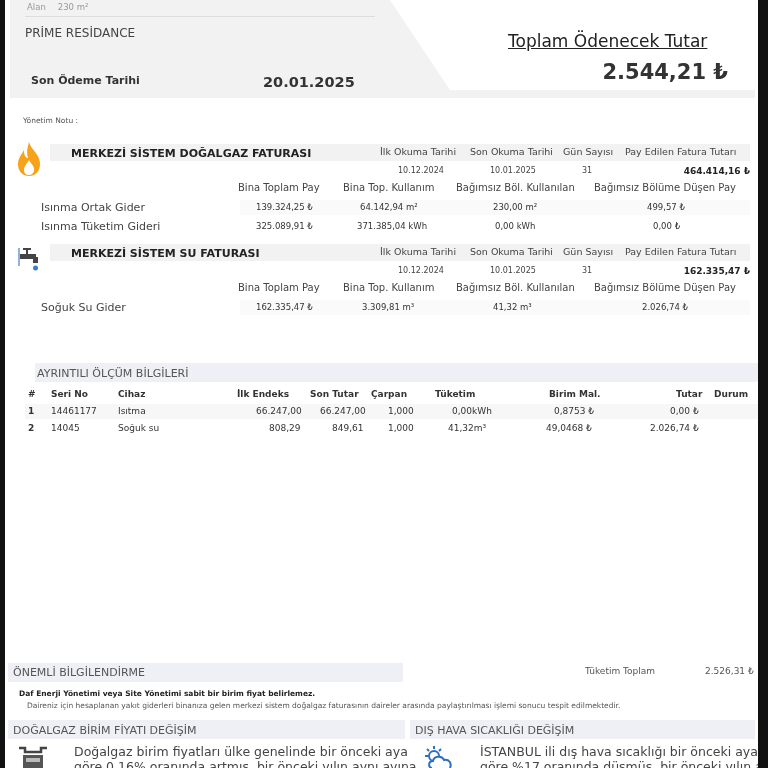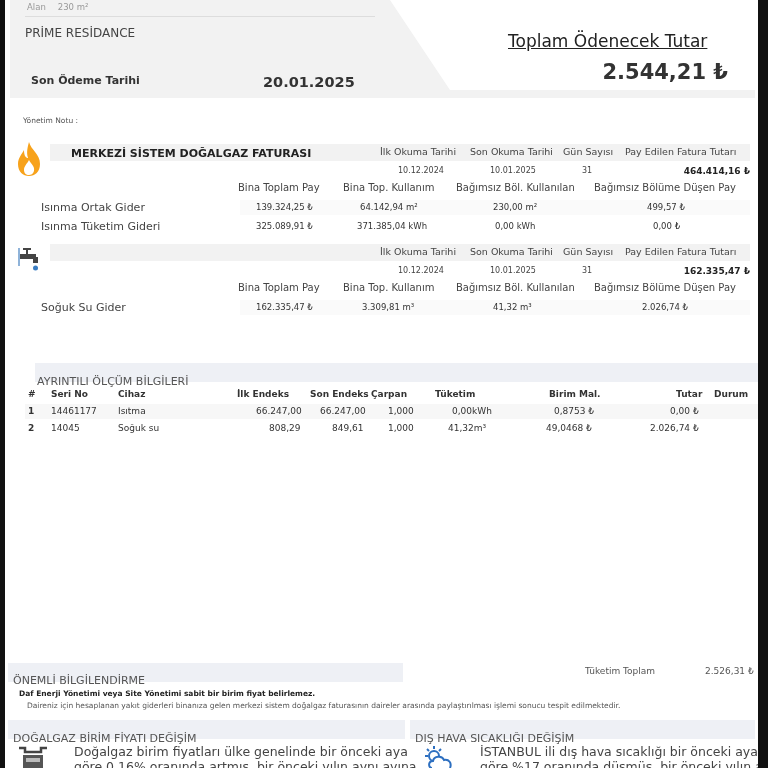--- a/index.html
+++ b/index.html
@@ -25,21 +25,21 @@
   .hcol { position:absolute; font-size:9.5px; color:#444; white-space:nowrap; }
   .vcol { position:absolute; font-size:8px; color:#444; white-space:nowrap; }
   .vbold { font-weight:bold; color:#222; font-size:9px; }
   .sub-h { position:absolute; font-size:10px; color:#444; white-space:nowrap; }
   .row-lbl { position:absolute; left:36px; font-size:11px; color:#444; }
   .cell { position:absolute; font-size:8.5px; color:#333; white-space:nowrap; }
   .rowbg { position:absolute; left:235px; width:510px; height:15px; background:#fafafa; }
 
   
   .sec-bar { position:absolute; height:19px; background:#eef0f5; }
-  .sec-title { position:absolute; font-size:11px; color:#555;margin-top:8px; }
+  .sec-title { position:absolute; font-size:11px; color:#555; }
   .th { position:absolute; font-size:9px; font-weight:bold; color:#333; white-space:nowrap; }
   .td { position:absolute; font-size:9px; color:#333; white-space:nowrap; }
   .mrow { position:absolute; left:20px; width:735px; height:15px; background:#f7f7f7; }
 
   .info-bold { position:absolute; left:14px; top:689px; font-size:7.5px; font-weight:bold; color:#222; }
   .info-txt { position:absolute; left:22px; top:701px; font-size:7.5px; color:#555; }
   .tt-lbl { position:absolute; left:580px; top:666px; font-size:9px; color:#555; }
   .tt-val { position:absolute; left:700px; top:666px; font-size:9px; color:#555; }
   .card-txt { position:absolute; font-size:12.5px; color:#444; line-height:15px; white-space:nowrap; }
   .icon { position:absolute; }
@@ -97,20 +97,21 @@
 
   <svg class="icon" style="left:12px;top:245px" width="26" height="30" viewBox="0 0 26 30">
     <rect x="1" y="3" width="2" height="18" fill="#8fb3d9"></rect>
     <rect x="3" y="9" width="16" height="5" fill="#444"></rect>
     <rect x="9" y="4" width="2" height="5" fill="#444"></rect>
     <rect x="6" y="3" width="8" height="2" fill="#444"></rect>
     <rect x="16" y="12" width="5" height="6" fill="#444"></rect>
     <circle cx="18.5" cy="23" r="2.5" fill="#3a7dc2"></circle>
   </svg>
   <div class="bill-bar" style="top:244px"></div>
+  <div class="bill-title" style="top:247px">MERKEZİ SİSTEM SU FATURASI</div>
   <div class="hcol" style="left:375px;top:246px">İlk Okuma Tarihi</div>
   <div class="hcol" style="left:465px;top:246px">Son Okuma Tarihi</div>
   <div class="hcol" style="left:558px;top:246px">Gün Sayısı</div>
   <div class="hcol" style="left:620px;top:246px">Pay Edilen Fatura Tutarı</div>
   <div class="vcol" style="left:393px;top:266px">10.12.2024</div>
   <div class="vcol" style="left:485px;top:266px">10.01.2025</div>
   <div class="vcol" style="left:577px;top:266px">31</div>
   <div class="vcol vbold" style="right:8px;top:266px">162.335,47 ₺</div>
 
   <div class="sub-h" style="left:233px;top:282px">Bina Toplam Pay</div>
@@ -125,21 +126,21 @@
   <div class="cell" style="left:488px;top:302px">41,32 m³</div>
   <div class="cell" style="left:637px;top:302px">2.026,74 ₺</div>
 
   <div class="sec-bar" style="left:30px;top:363px;width:725px"></div>
   <div class="sec-title" style="left:32px;top:367px">AYRINTILI ÖLÇÜM BİLGİLERİ</div>
 
   <div class="th" style="left:23px;top:389px">#</div>
   <div class="th" style="left:46px;top:389px">Seri No</div>
   <div class="th" style="left:113px;top:389px">Cihaz</div>
   <div class="th" style="left:232px;top:389px">İlk Endeks</div>
-  <div class="th" style="left:305px;top:389px">Son Endeks</div>
+  <div class="th" style="left:305px;top:389px">Son Tutar</div>
   <div class="th" style="left:366px;top:389px">Çarpan</div>
   <div class="th" style="left:430px;top:389px">Tüketim</div>
   <div class="th" style="left:544px;top:389px">Birim Mal.</div>
   <div class="th" style="left:671px;top:389px">Tutar</div>
   <div class="th" style="left:709px;top:389px">Durum</div>
 
   <div class="mrow" style="top:404px"></div>
   <div class="td" style="left:23px;top:406px;font-weight:bold">1</div>
   <div class="td" style="left:46px;top:406px">14461177</div>
   <div class="td" style="left:113px;top:406px">Isıtma</div>

